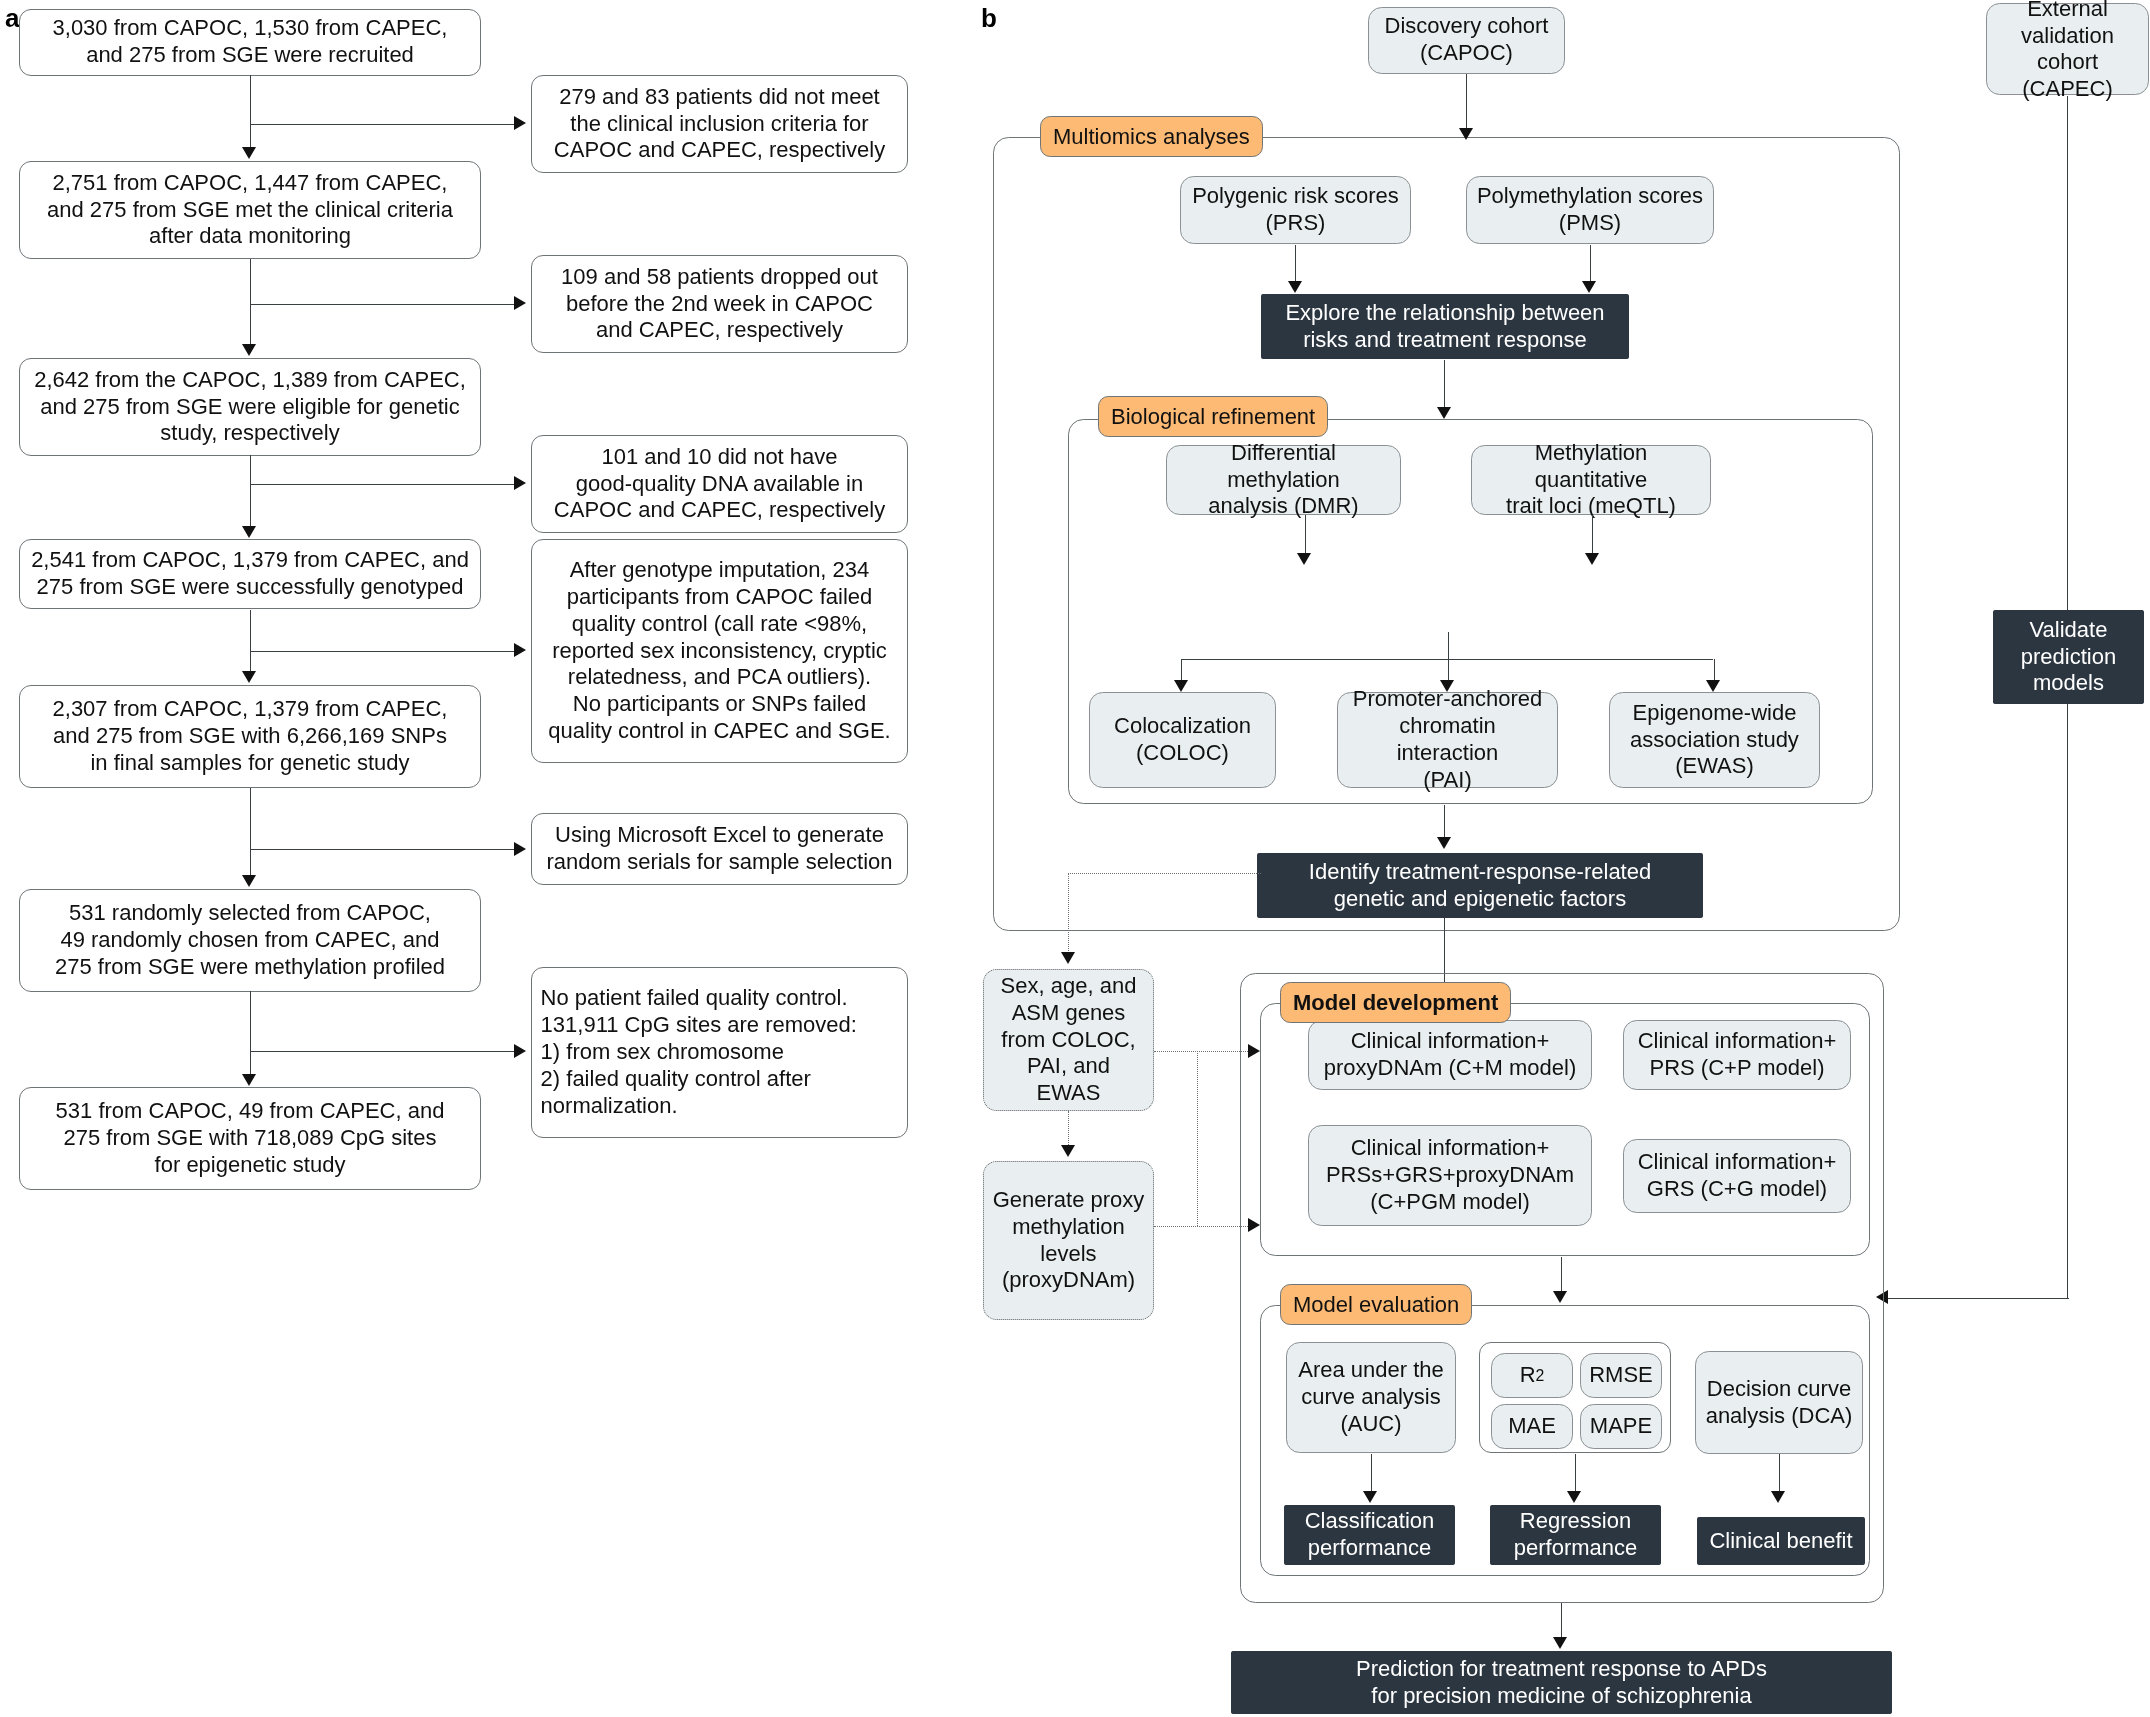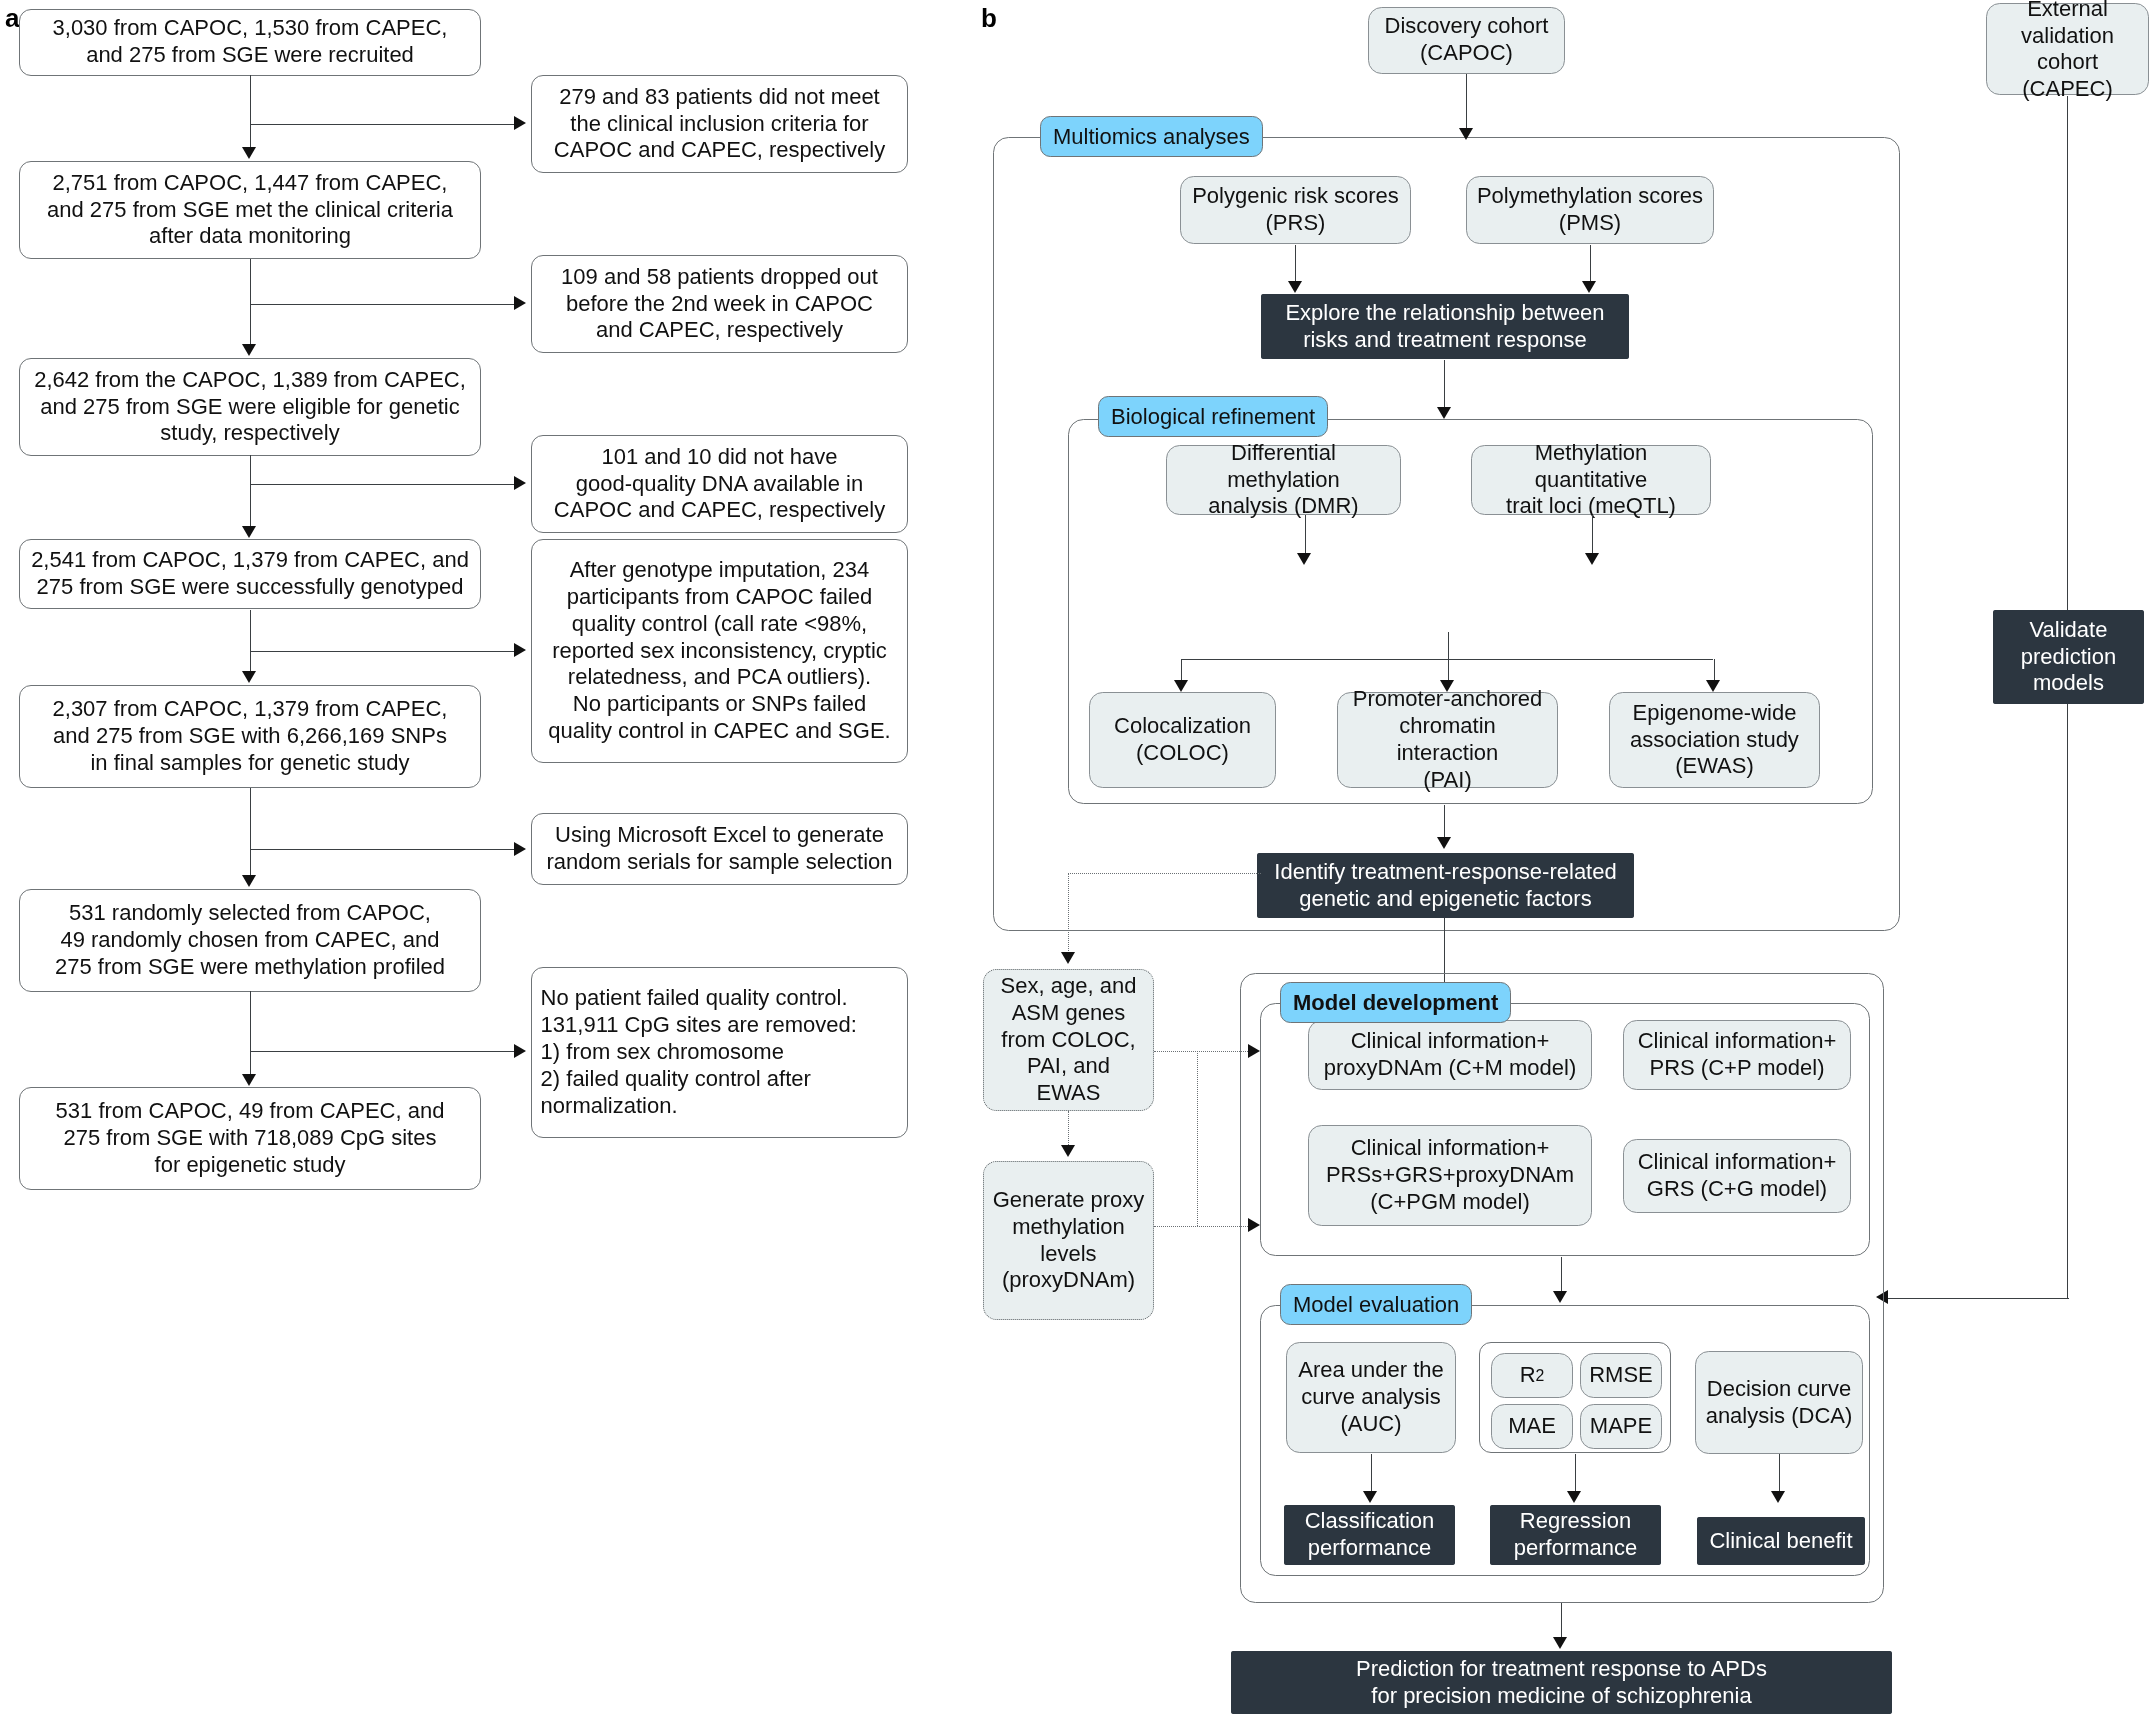--- a/index.html
+++ b/index.html
@@ -27,21 +27,21 @@
     background:#2c3640;border:1.4px solid #2c3640;border-radius:1.7px;
     color:#ffffff;font-size:22px;padding:3.4px 8.6px;
   }
 
   
   .group{
     position:absolute;box-sizing:border-box;
     border:1.4px solid #6f7477;border-radius:15.4px;background:transparent;
   }
   .group-title{
-    position:absolute;box-sizing:border-box;background:#7dd3fc;
+    position:absolute;box-sizing:border-box;background:#fdba74;
     border:1.4px solid #6f7477;border-radius:10.3px;
     display:flex;align-items:center;justify-content:center;
     font-size:22px;color:#111;padding:1.7px 12px;white-space:nowrap;z-index:5;
   }
 
   
   .vline{position:absolute;width:0;border-left:1.4px solid #3a3f42;}
   .hline{position:absolute;height:0;border-top:1.4px solid #3a3f42;}
   .vline.dot{border-left:1.7px dotted #6a7074;}
   .hline.dot{border-top:1.7px dotted #6a7074;}
@@ -210,21 +210,21 @@
   <div class="node grey-node" style="left:1337px;top:692px;width:221px;height:96px;">Promoter-anchored
 chromatin interaction
 (PAI)</div>
   <div class="node grey-node" style="left:1609px;top:692px;width:211px;height:96px;">Epigenome-wide
 association study
 (EWAS)</div>
 
   <div class="vline" style="left:1444px;top:805px;height:36px;"></div>
   <div class="arrow-d" style="left:1437px;top:837px;"></div>
 
-  <div class="node dark-node" style="left:1257px;top:853px;width:377px;height:65px;">Identify treatment-response-related
+  <div class="node dark-node" style="left:1257px;top:853px;width:446px;height:65px;">Identify treatment-response-related
 genetic and epigenetic factors</div>
 
   <div class="vline" style="left:1444px;top:918px;height:91px;"></div>
   <div class="arrow-d" style="left:1437px;top:1003px;"></div>
 
   <div class="hline dot" style="left:1068px;top:873px;width:193px;"></div>
   <div class="vline dot" style="left:1068px;top:873px;height:82px;"></div>
   <div class="arrow-d" style="left:1061px;top:952px;"></div>
 
   <div class="node grey-node dotted" style="left:983px;top:969px;width:171px;height:142px;">Sex, age, and

